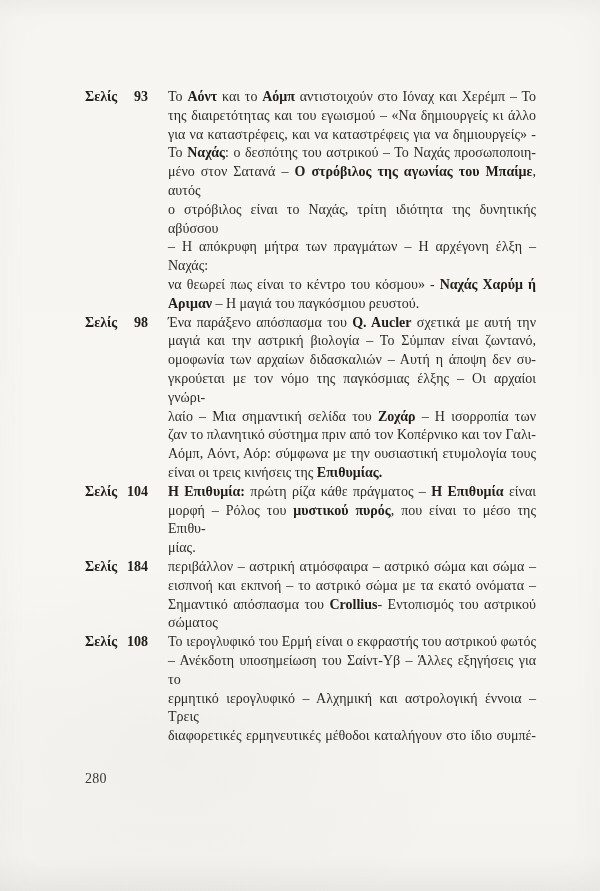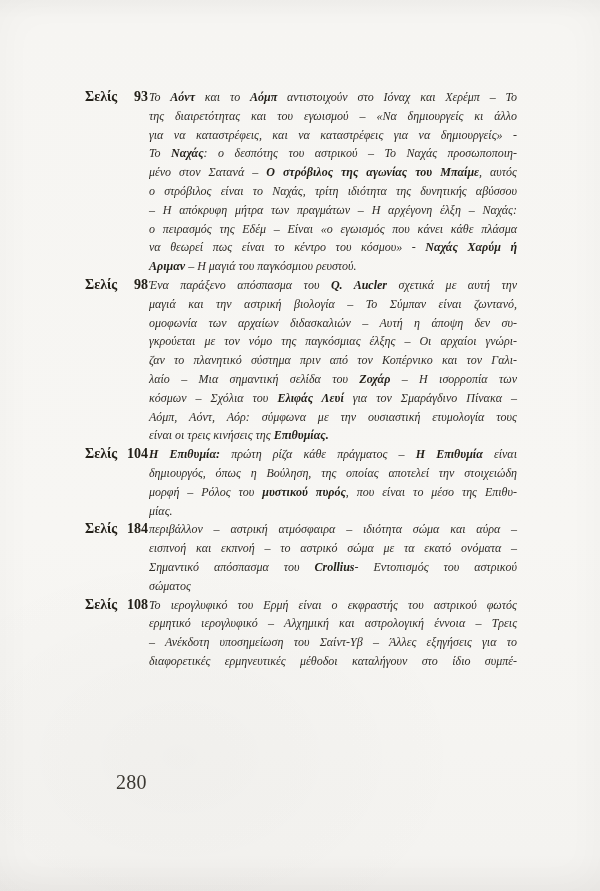--- a/index.html
+++ b/index.html
@@ -18,127 +18,122 @@
   }
   .entries {
     position: absolute;
     left: 85px;
     top: 88px;
     width: 435px;
   }
   .entry {
     display: grid;
     grid-template-columns: 63px 368px;
-    column-gap: 1px;
+    column-gap: 20px;
   }
   .labelcol {
     display: flex;
     justify-content: space-between;
     align-items: baseline;
     font-weight: bold;
     font-size: 14px;
     line-height: 18.8px;
     color: #232019;
     white-space: nowrap;
   }
   .textcol { min-width: 0; }
   .line {
-    font-size: 12px;
+    font-size: 14px;
     line-height: 18.8px;
     text-align: justify;
     text-align-last: justify;
-    font-style: italic;
     -moz-text-align-last: justify;
   }
   .line.last {
     text-align-last: left;
     -moz-text-align-last: left;
   }
   .line b { font-weight: bold; color: #211e18; }
   .folio {
     position: absolute;
     left: 85px;
     top: 771px;
-    font-size: 20px;
+    font-size: 14px;
     color: #3b3832;
     letter-spacing: 0.3px;
-    margin-left: 31px;
   }
 </style>
 </head>
 <body>
 
 <div class="page">
   <div class="entries">
       <div class="entry">
         <div class="labelcol">
           <span class="selis">Σελίς</span>
           <span class="num">93</span>
         </div>
         <div class="textcol">
           <div class="line">Το <b>Αόντ</b> και το <b>Αόμπ</b> αντιστοιχούν στο Ιόναχ και Χερέμπ – Το</div>
           <div class="line">της διαιρετότητας και του εγωισμού – «Να δημιουργείς κι άλλο</div>
           <div class="line">για να καταστρέφεις, και να καταστρέφεις για να δημιουργείς» -</div>
           <div class="line">Το <b>Ναχάς</b>: ο δεσπότης του αστρικού – Το Ναχάς προσωποποιη-</div>
           <div class="line">μένο στον Σατανά – <b>Ο στρόβιλος της αγωνίας του Μπαίμε</b>, αυτός</div>
           <div class="line">ο στρόβιλος είναι το Ναχάς, τρίτη ιδιότητα της δυνητικής αβύσσου</div>
           <div class="line">– Η απόκρυφη μήτρα των πραγμάτων – Η αρχέγονη έλξη – Ναχάς:</div>
-          <div class="line">ο πειρασμός της Εδέμ – Είναι «ο εγωισμός που κάνει κάθε πλάσμα</div>
           <div class="line">να θεωρεί πως είναι το κέντρο του κόσμου» - <b>Ναχάς Χαρύμ ή</b></div>
           <div class="line last"><b>Αριμαν</b> – Η μαγιά του παγκόσμιου ρευστού.</div>
         </div>
       </div>
       <div class="entry">
         <div class="labelcol">
           <span class="selis">Σελίς</span>
           <span class="num">98</span>
         </div>
         <div class="textcol">
           <div class="line">Ένα παράξενο απόσπασμα του <b>Q. Aucler</b> σχετικά με αυτή την</div>
           <div class="line">μαγιά και την αστρική βιολογία – Το Σύμπαν είναι ζωντανό,</div>
           <div class="line">ομοφωνία των αρχαίων διδασκαλιών – Αυτή η άποψη δεν συ-</div>
           <div class="line">γκρούεται με τον νόμο της παγκόσμιας έλξης – Οι αρχαίοι γνώρι-</div>
+          <div class="line">λαίο – Μια σημαντική σελίδα του <b>Ζοχάρ</b> – Η ισορροπία των</div>
           <div class="line">ζαν το πλανητικό σύστημα πριν από τον Κοπέρνικο και τον Γαλι-</div>
-          <div class="line">λαίο – Μια σημαντική σελίδα του <b>Ζοχάρ</b> – Η ισορροπία των</div>
-          <div class="line">κόσμων – Σχόλια του <b>Ελιφάς Λευί</b> για τον Σμαράγδινο Πίνακα –</div>
           <div class="line">Αόμπ, Αόντ, Αόρ: σύμφωνα με την ουσιαστική ετυμολογία τους</div>
           <div class="line last">είναι οι τρεις κινήσεις της <b>Επιθυμίας.</b></div>
         </div>
       </div>
       <div class="entry">
         <div class="labelcol">
           <span class="selis">Σελίς</span>
           <span class="num">104</span>
         </div>
         <div class="textcol">
           <div class="line"><b>Η Επιθυμία:</b> πρώτη ρίζα κάθε πράγματος – <b>Η Επιθυμία</b> είναι</div>
-          <div class="line">δημιουργός, όπως η Βούληση, της οποίας αποτελεί την στοιχειώδη</div>
           <div class="line">μορφή – Ρόλος του <b>μυστικού πυρός</b>, που είναι το μέσο της Επιθυ-</div>
           <div class="line last">μίας.</div>
         </div>
       </div>
       <div class="entry">
         <div class="labelcol">
           <span class="selis">Σελίς</span>
           <span class="num">184</span>
         </div>
         <div class="textcol">
-          <div class="line">περιβάλλον – αστρική ατμόσφαιρα – ιδιότητα σώμα και αύρα –</div>
+          <div class="line">περιβάλλον – αστρική ατμόσφαιρα – αστρικό σώμα και σώμα –</div>
           <div class="line">εισπνοή και εκπνοή – το αστρικό σώμα με τα εκατό ονόματα –</div>
           <div class="line">Σημαντικό απόσπασμα του <b>Crollius</b>- Εντοπισμός του αστρικού</div>
           <div class="line last">σώματος</div>
         </div>
       </div>
       <div class="entry">
         <div class="labelcol">
           <span class="selis">Σελίς</span>
           <span class="num">108</span>
         </div>
         <div class="textcol">
           <div class="line">Το ιερογλυφικό του Ερμή είναι ο εκφραστής του αστρικού φωτός</div>
+          <div class="line">– Ανέκδοτη υποσημείωση του Σαίντ-Υβ – Άλλες εξηγήσεις για το</div>
           <div class="line">ερμητικό ιερογλυφικό – Αλχημική και αστρολογική έννοια – Τρεις</div>
-          <div class="line">– Ανέκδοτη υποσημείωση του Σαίντ-Υβ – Άλλες εξηγήσεις για το</div>
           <div class="line">διαφορετικές ερμηνευτικές μέθοδοι καταλήγουν στο ίδιο συμπέ-</div>
         </div>
       </div>
     </div>
   <div class="folio">280</div>
 </div>
 
 </body></html>

